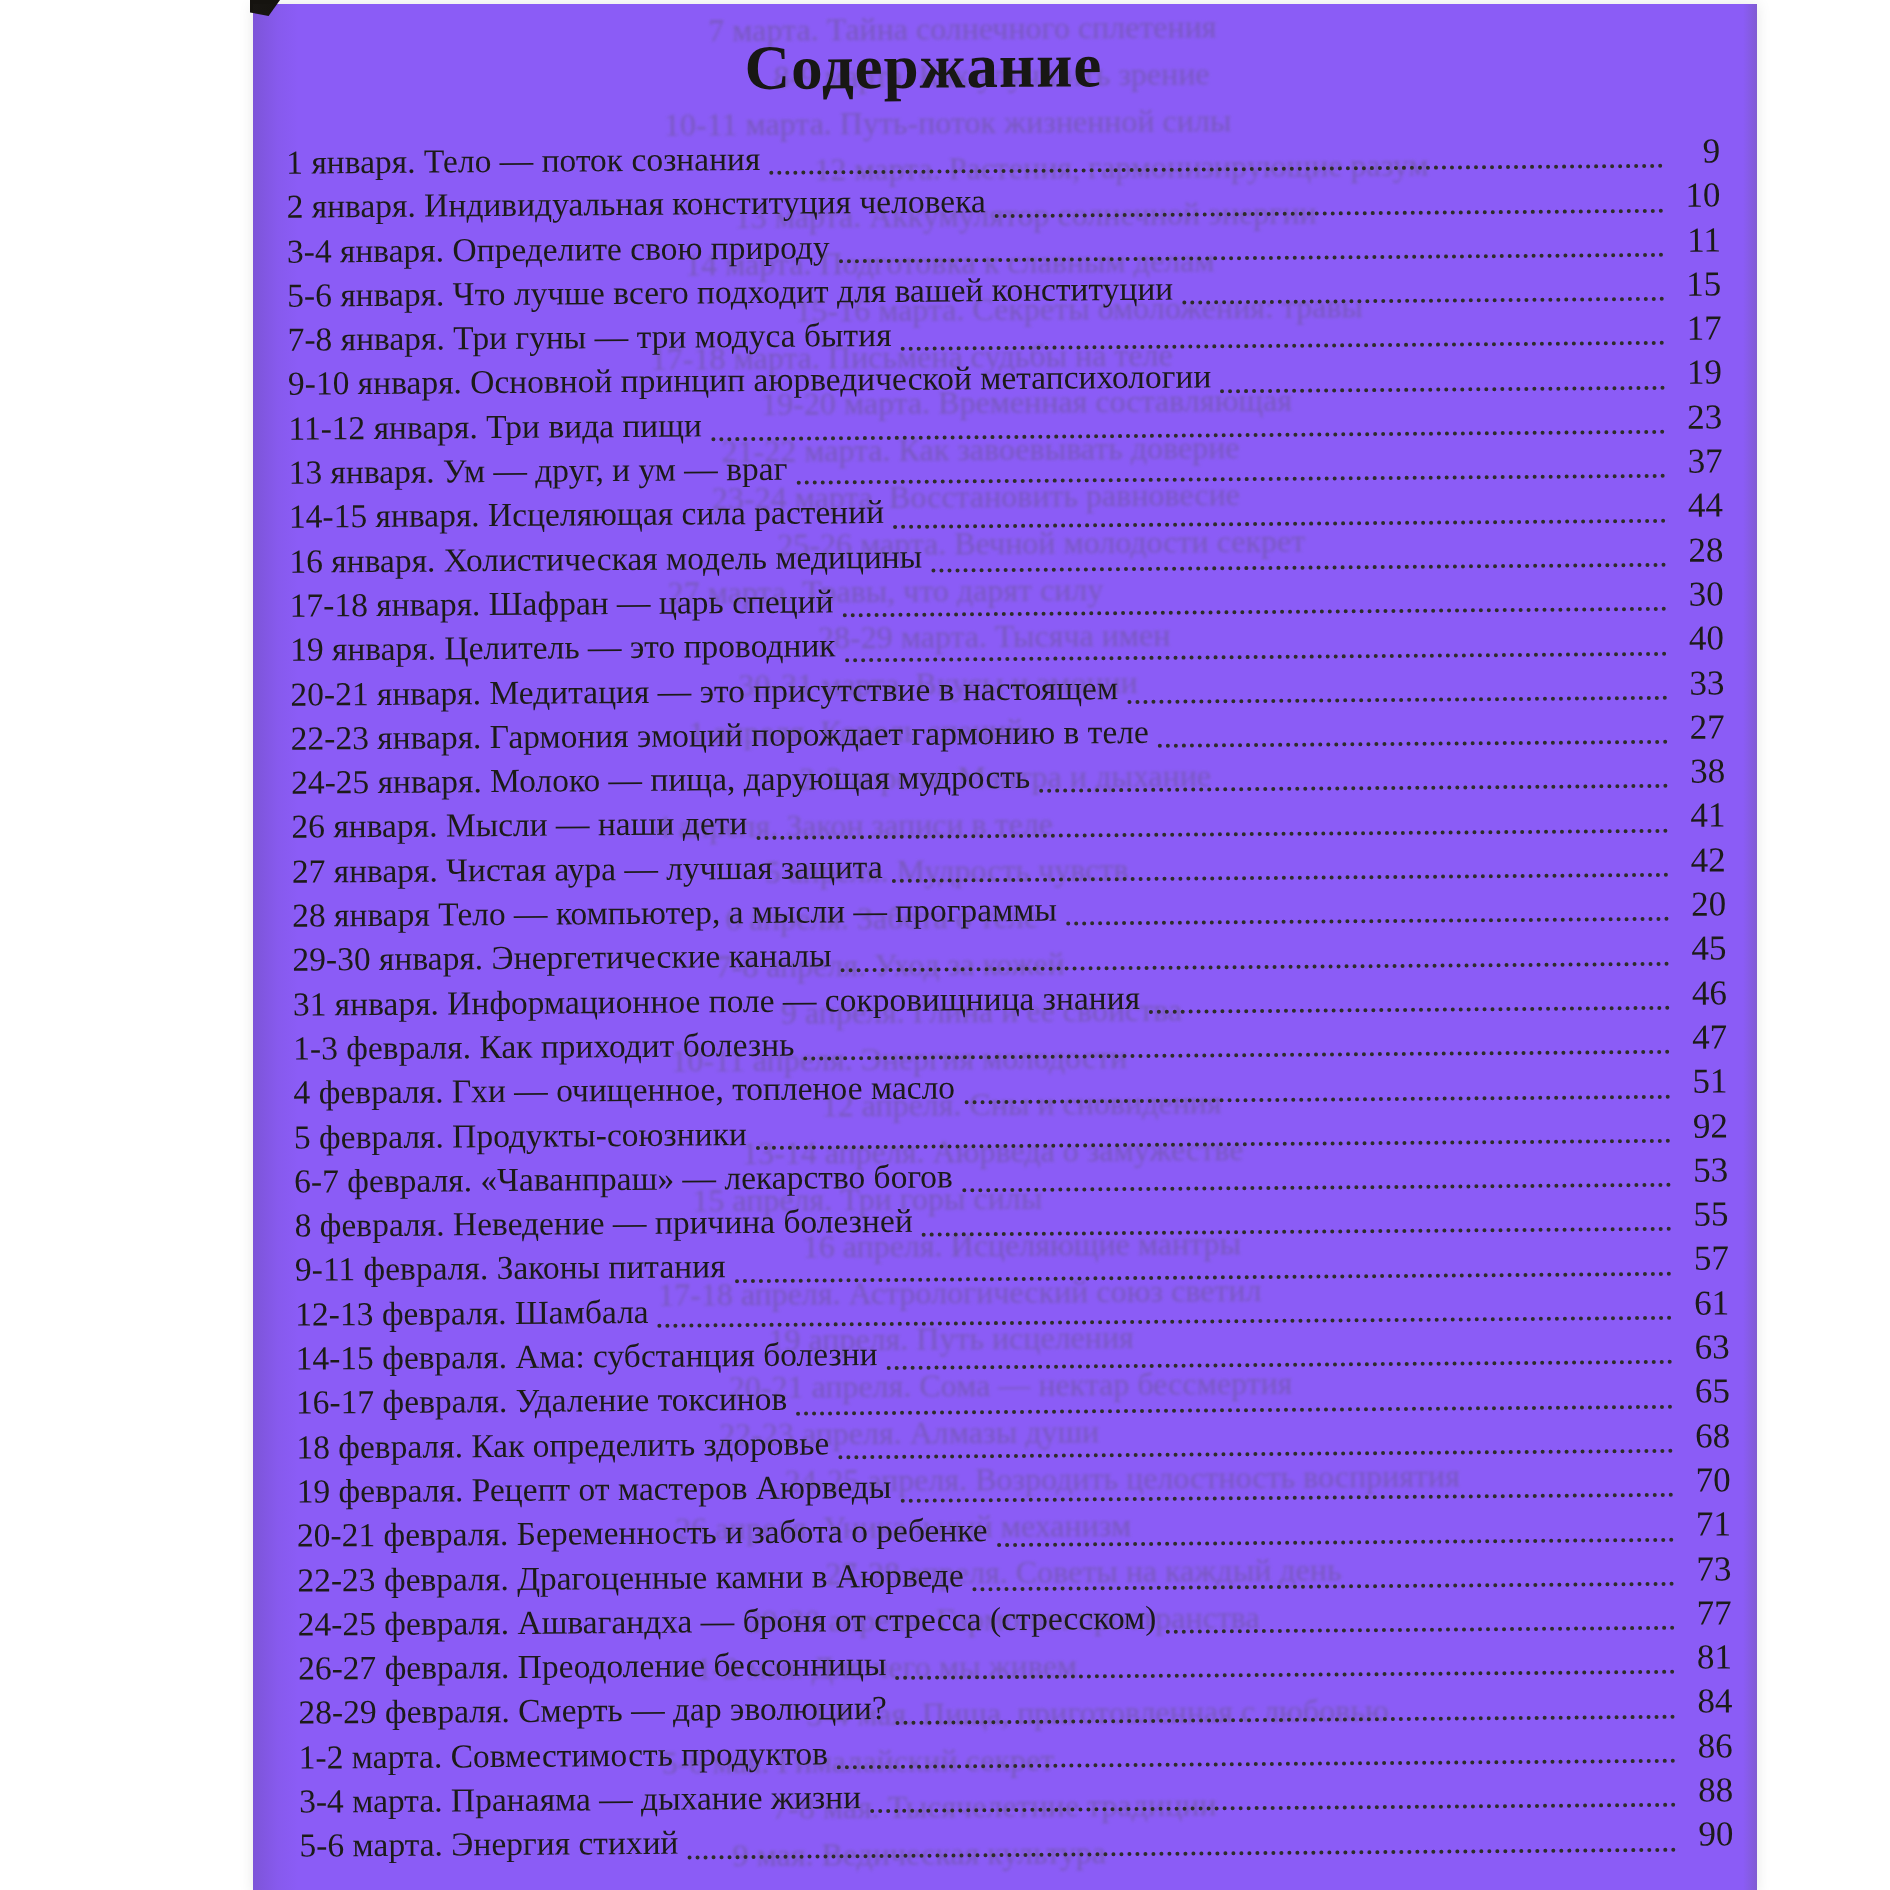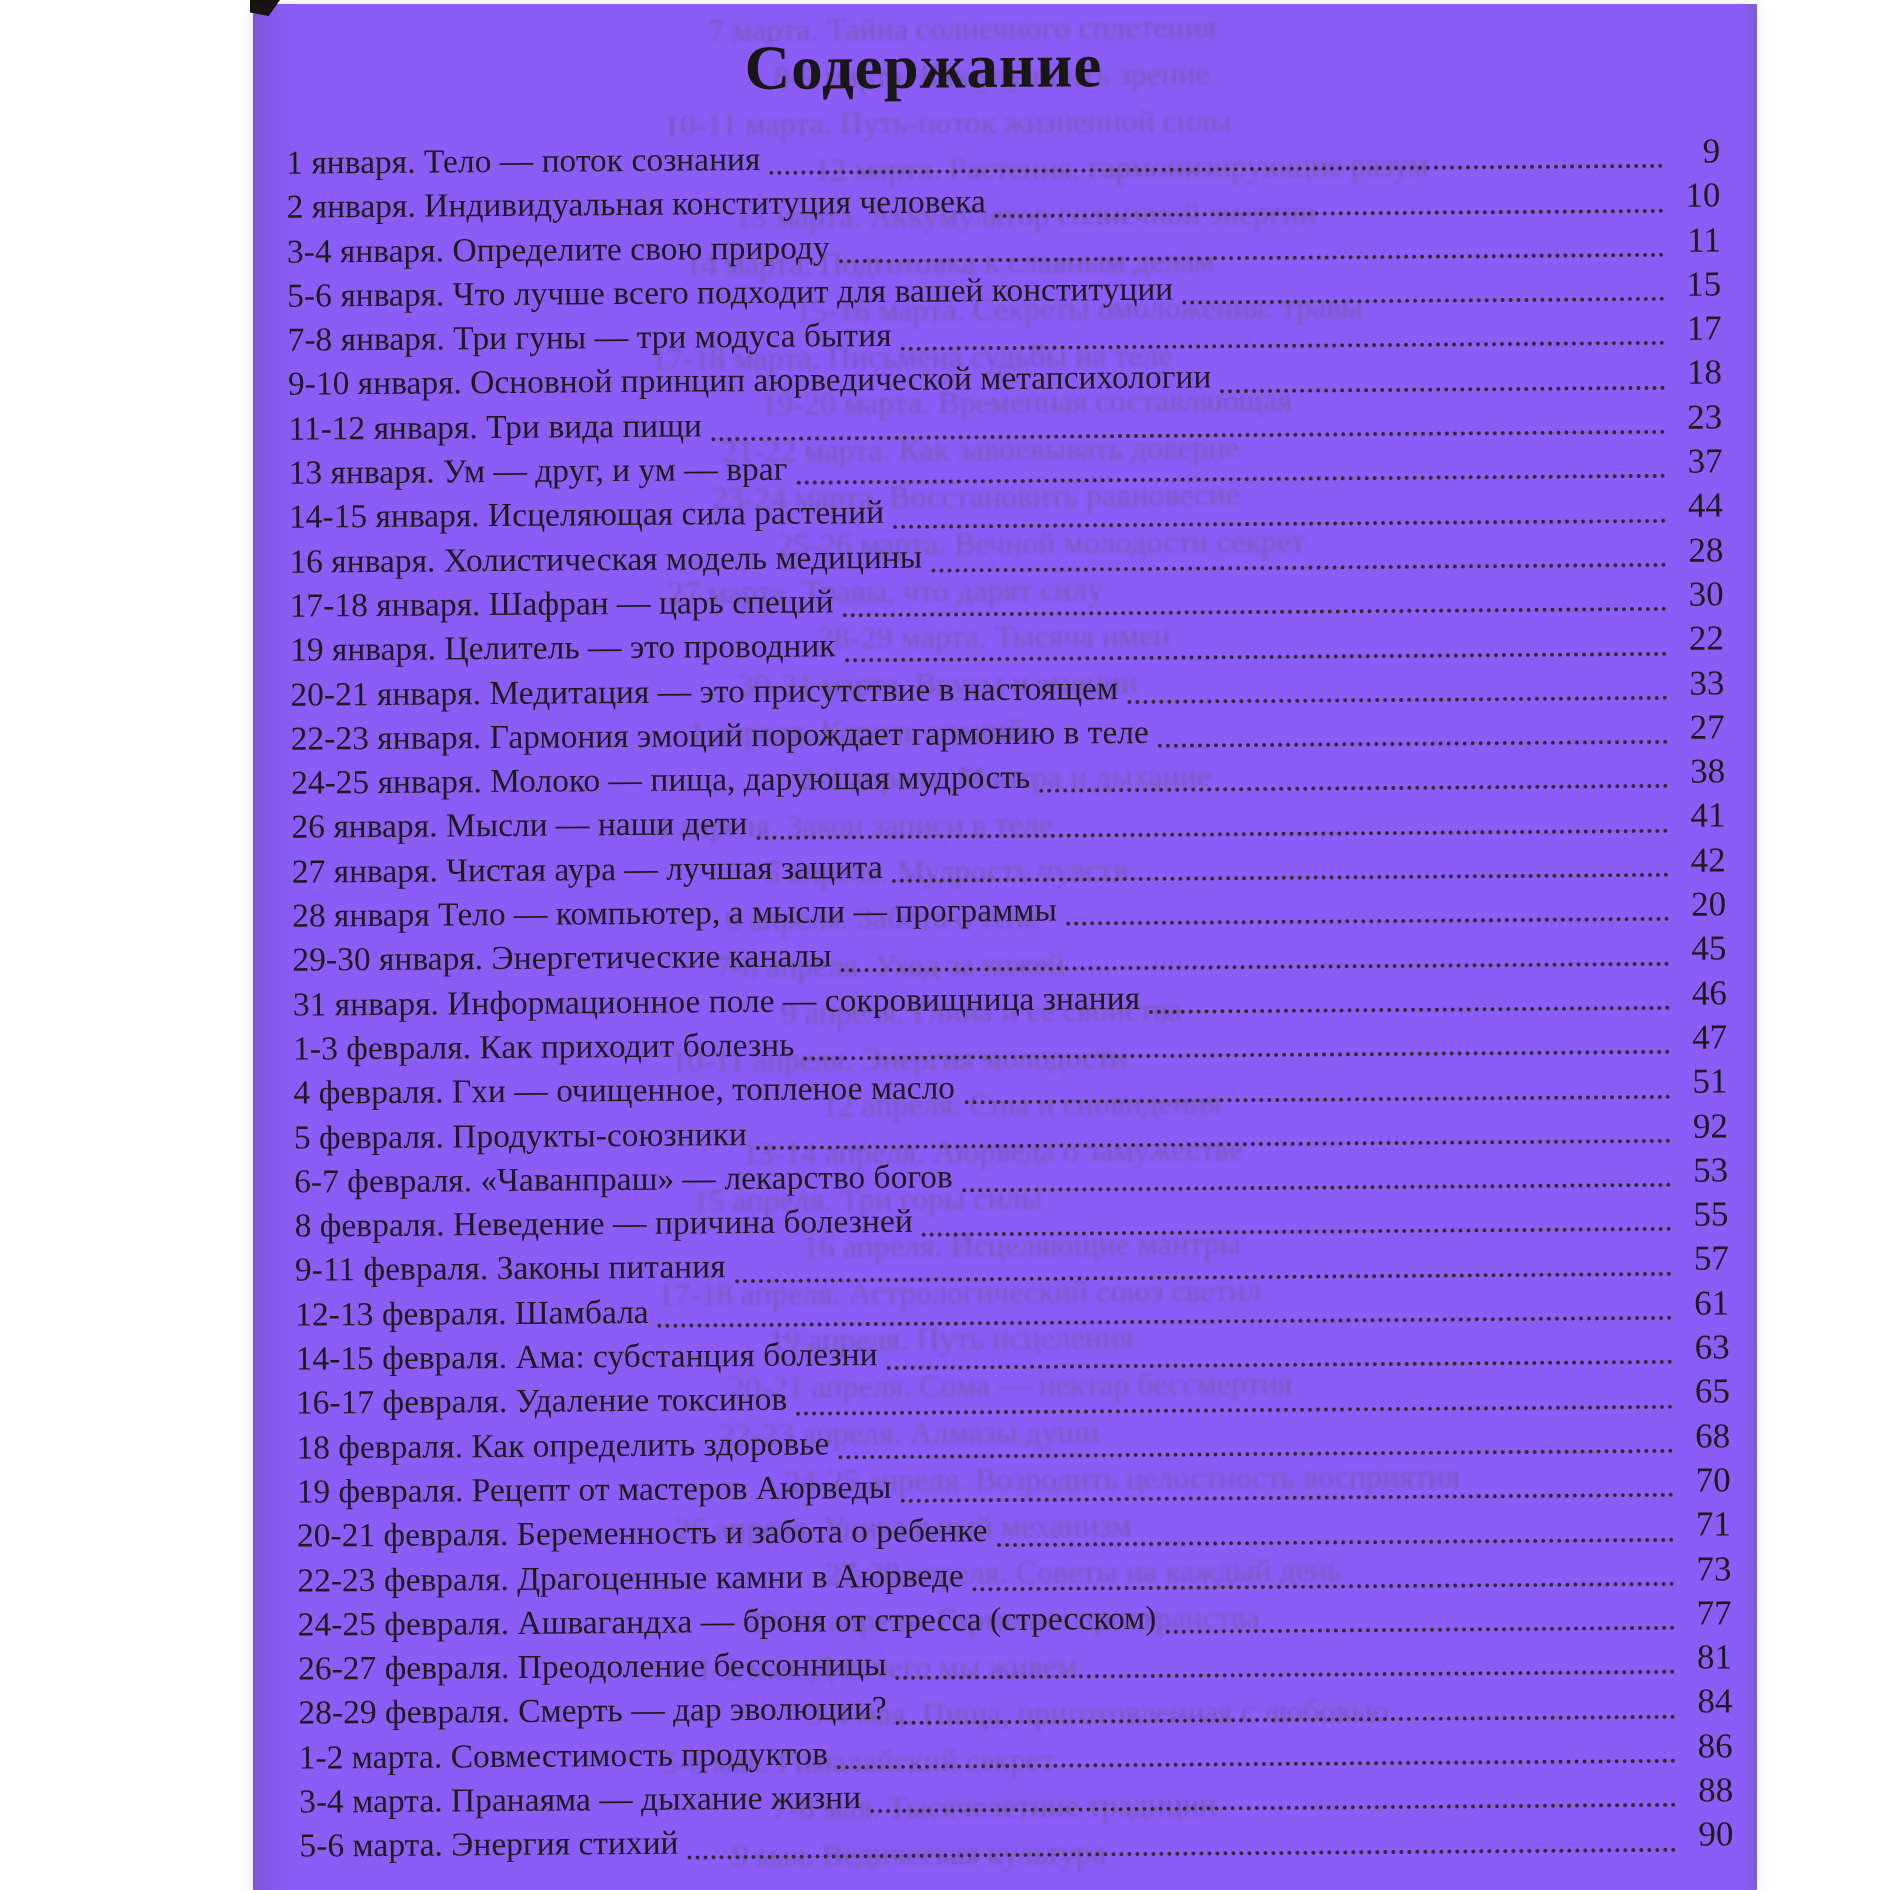--- a/index.html
+++ b/index.html
@@ -155,21 +155,21 @@
             <span class="num">15</span>
           </div>
           <div class="row">
             <span class="label">7-8 января. Три гуны — три модуса бытия</span>
             <span class="dots"></span>
             <span class="num">17</span>
           </div>
           <div class="row">
             <span class="label">9-10 января. Основной принцип аюрведической метапсихологии</span>
             <span class="dots"></span>
-            <span class="num">18</span>
+            <span class="num">19</span>
           </div>
           <div class="row">
             <span class="label">11-12 января. Три вида пищи</span>
             <span class="dots"></span>
             <span class="num">23</span>
           </div>
           <div class="row">
             <span class="label">13 января. Ум — друг, и ум — враг</span>
             <span class="dots"></span>
             <span class="num">37</span>
@@ -185,21 +185,21 @@
             <span class="num">28</span>
           </div>
           <div class="row">
             <span class="label">17-18 января. Шафран — царь специй</span>
             <span class="dots"></span>
             <span class="num">30</span>
           </div>
           <div class="row">
             <span class="label">19 января. Целитель — это проводник</span>
             <span class="dots"></span>
-            <span class="num">22</span>
+            <span class="num">40</span>
           </div>
           <div class="row">
             <span class="label">20-21 января. Медитация — это присутствие в настоящем</span>
             <span class="dots"></span>
             <span class="num">33</span>
           </div>
           <div class="row">
             <span class="label">22-23 января. Гармония эмоций порождает гармонию в теле</span>
             <span class="dots"></span>
             <span class="num">27</span>

